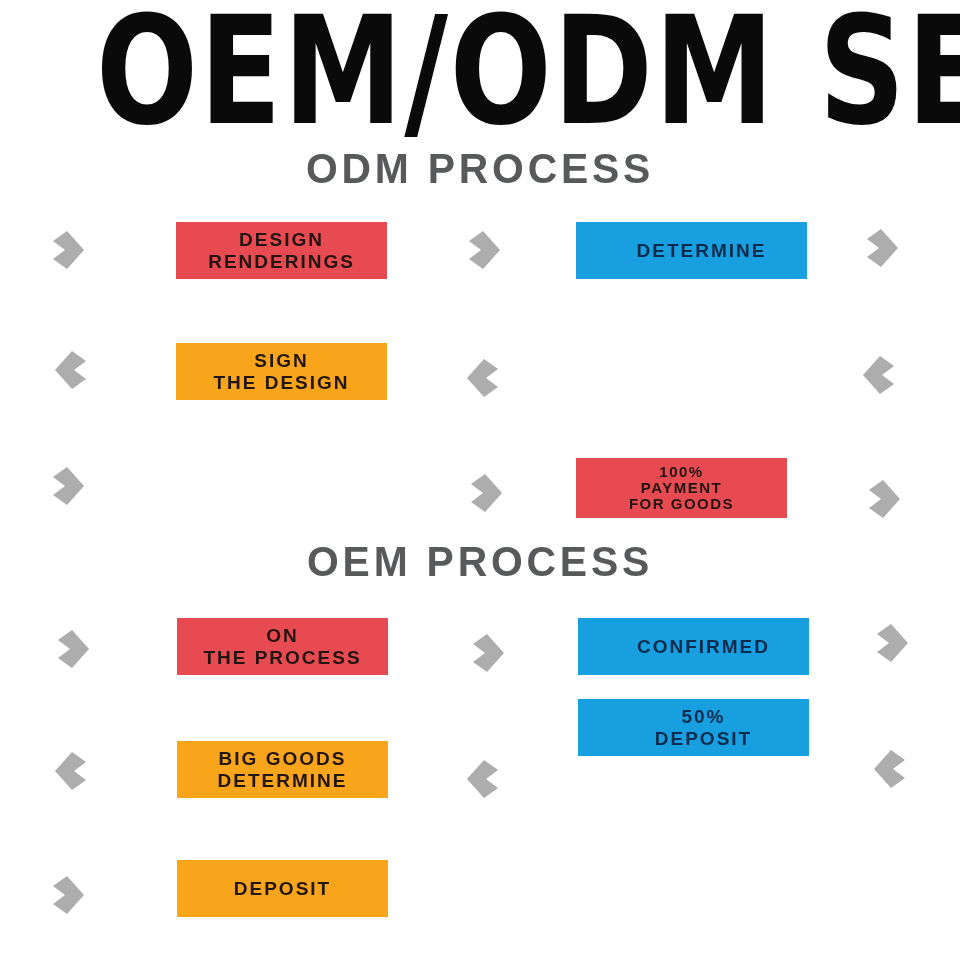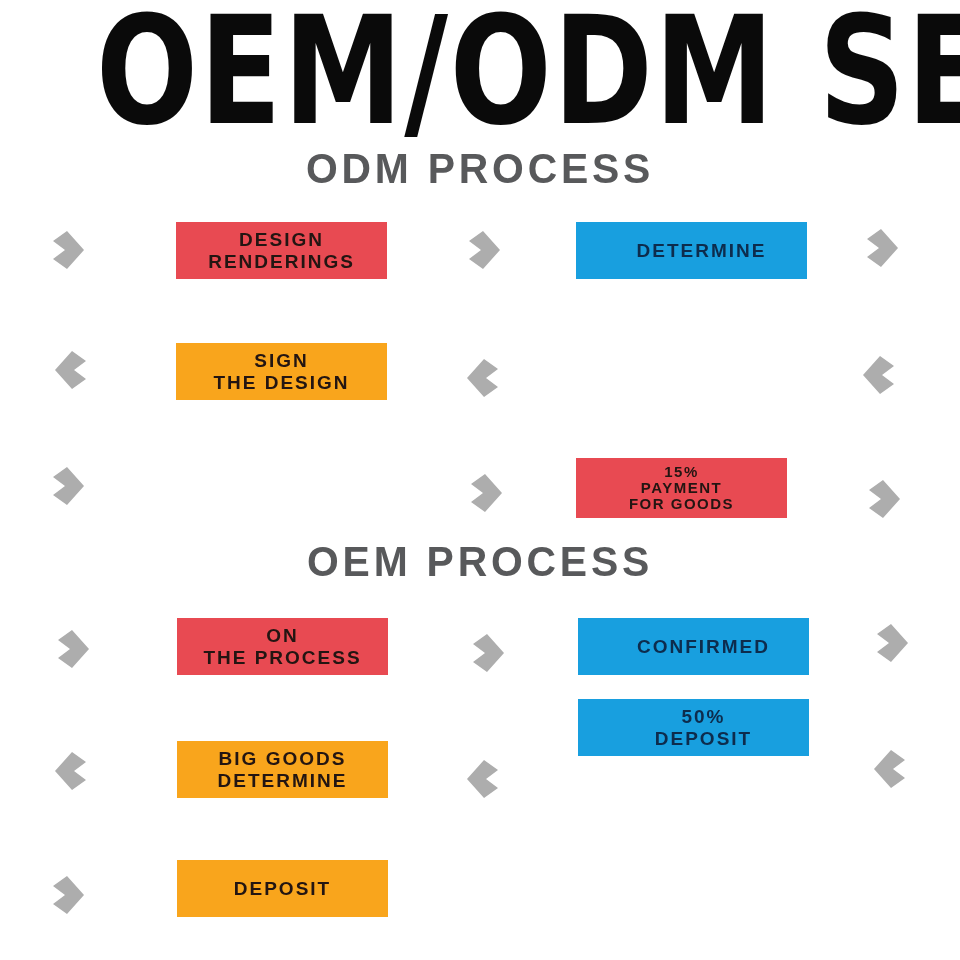--- a/index.html
+++ b/index.html
@@ -122,21 +122,21 @@
   <div class="chev right" style="left:48px;top:465px">
     <svg viewBox="0 0 36 42" width="38" height="42">
         <polygon points="4,12 18,2 35,21 18,40 4,30 16,21"></polygon>
       </svg>
   </div>
   <div class="chev right" style="left:466px;top:472px">
     <svg viewBox="0 0 36 42" width="38" height="42">
         <polygon points="4,12 18,2 35,21 18,40 4,30 16,21"></polygon>
       </svg>
   </div>
-  <div class="box red small" style="left:576px;top:458px">15%
+  <div class="box red small" style="left:576px;top:458px">100%
 PAYMENT
 FOR GOODS</div>
   <div class="chev right" style="left:864px;top:478px">
     <svg viewBox="0 0 36 42" width="38" height="42">
         <polygon points="4,12 18,2 35,21 18,40 4,30 16,21"></polygon>
       </svg>
   </div>
 
   <div class="heading" style="top:537px">OEM PROCESS</div>
 

